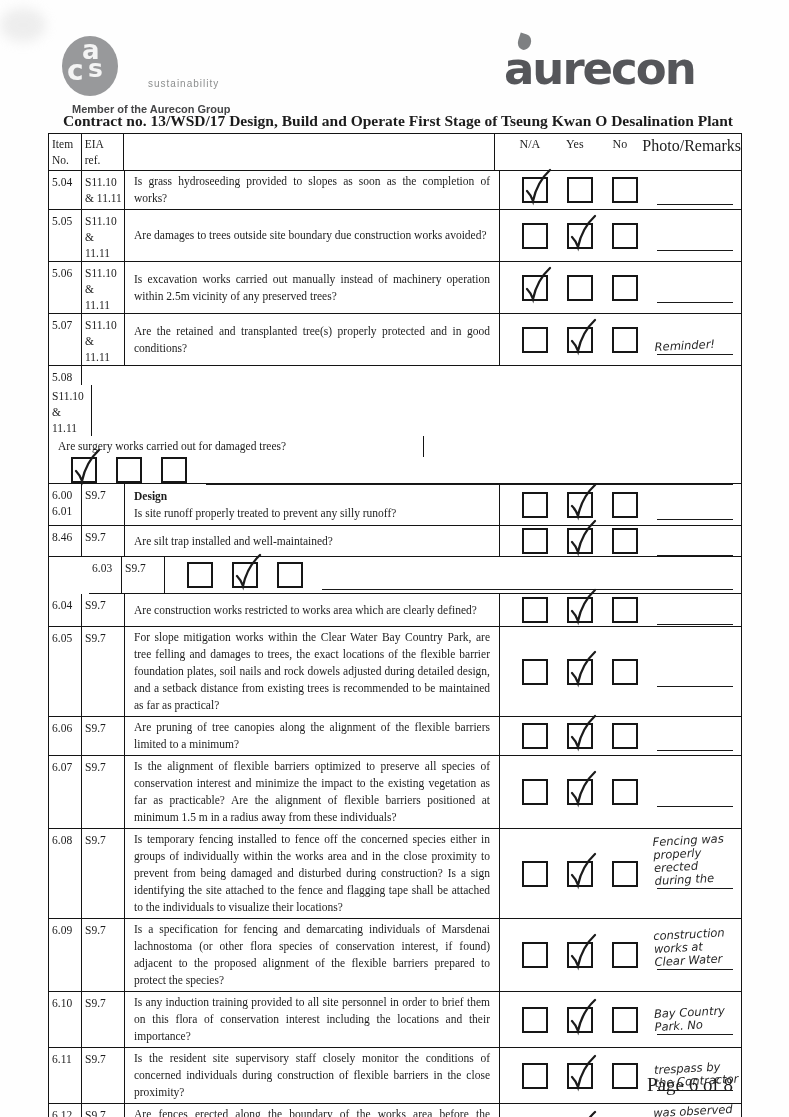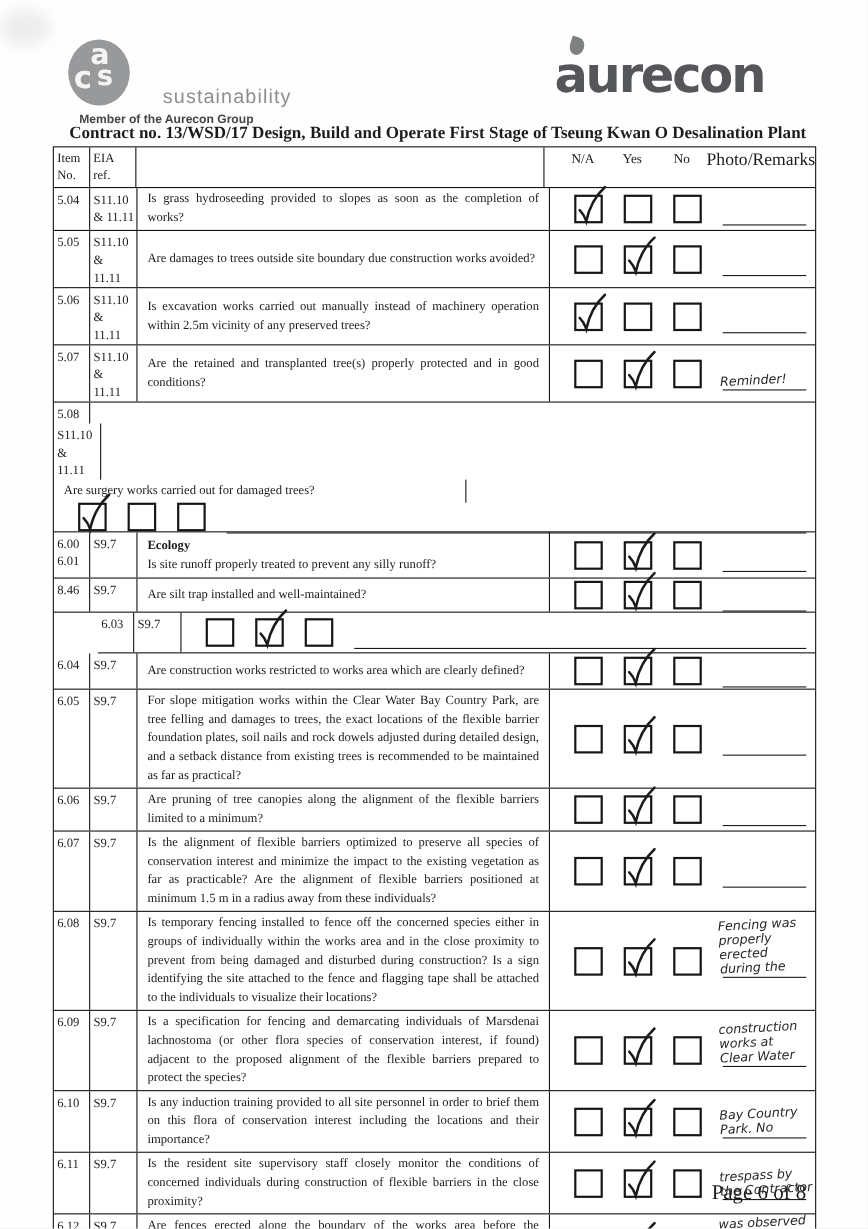--- a/index.html
+++ b/index.html
@@ -18,21 +18,21 @@
     background:#98999b; border-radius:50%; overflow:hidden;
     font-family:"DejaVu Sans", sans-serif; font-weight:bold; color:#f4f4f4; }
   .monogram span { position:absolute; line-height:1; }
   .mono-a { left:20px; top:1px;  font-size:26px; }
   .mono-s { left:26px; top:20px; font-size:25px; }
   .mono-c { left:5px;  top:21px; font-size:28px; }
   .acuity-name { position:absolute; left:68px; top:12px;
     font-family:"Liberation Sans", sans-serif; font-size:27px; font-weight:600;
     letter-spacing:3px; color:#8f9193; }
   .acuity-sub { position:absolute; left:90px; top:44px;
-    font-family:"Liberation Sans", sans-serif; font-size:18px;
+    font-family:"Liberation Sans", sans-serif; font-size:10px;
     letter-spacing:1px; color:#8c8e8e; }
   .acuity-member { position:absolute; left:14px; top:69px;
     font-family:"Liberation Sans", sans-serif; font-size:11px; font-weight:bold;
     color:#454648; }
   .aurecon { position:absolute; left:504px; top:34px; width:230px; height:70px; }
   .aurecon-word { position:absolute; left:0; top:12px;
     font-family:"DejaVu Sans", sans-serif; font-weight:bold; font-size:45px;
     letter-spacing:-2px; color:#55565a; line-height:1; }
   .aurecon-leaf { position:absolute; left:14px; top:0px; width:13px; height:16px;
     background:#7e8082; border-radius:0 50% 50% 50%; transform:rotate(18deg); }
@@ -265,21 +265,21 @@
         <div class="remark-line"></div>
       </div>
     </div>
   </div>
 
   <div class="row" style="min-height: 42px;">
     <div class="cell c-item">6.00
 6.01</div>
     <div class="cell c-eia">S9.7</div>
     <div class="cell c-q">
-      <div class="q-sec">Ecology</div>
+      <div class="q-sec">Design</div>
       <div class="q-text">Is site runoff properly treated to prevent any silly runoff?</div>
     </div>
     <div class="c-ans">
       <div class="slot">
               <div class="box slot-na"></div>
             </div>
       <div class="slot">
               <div class="box slot-yes">
                 <svg class="check" viewBox="0 0 34 42">
                   <path d="M6 25 Q10 29 12 35 Q16 16 29 4" fill="none" stroke="#1b1b1b" stroke-width="2.3" stroke-linecap="round"></path>

